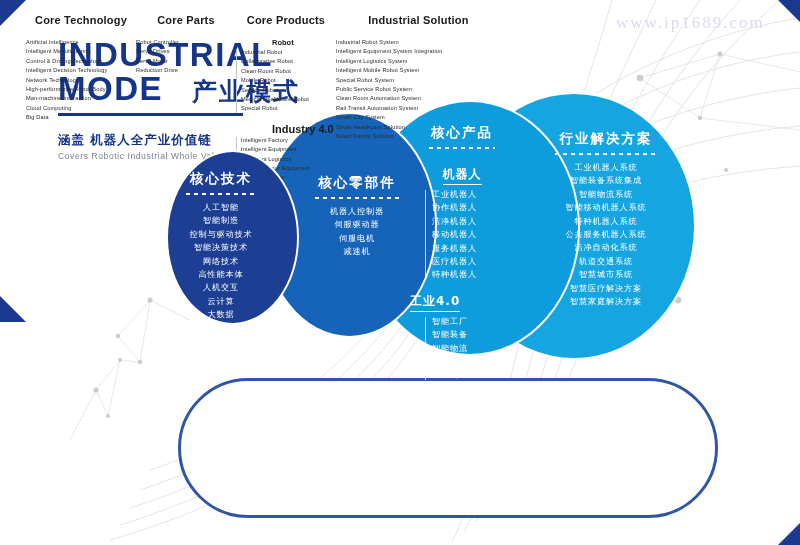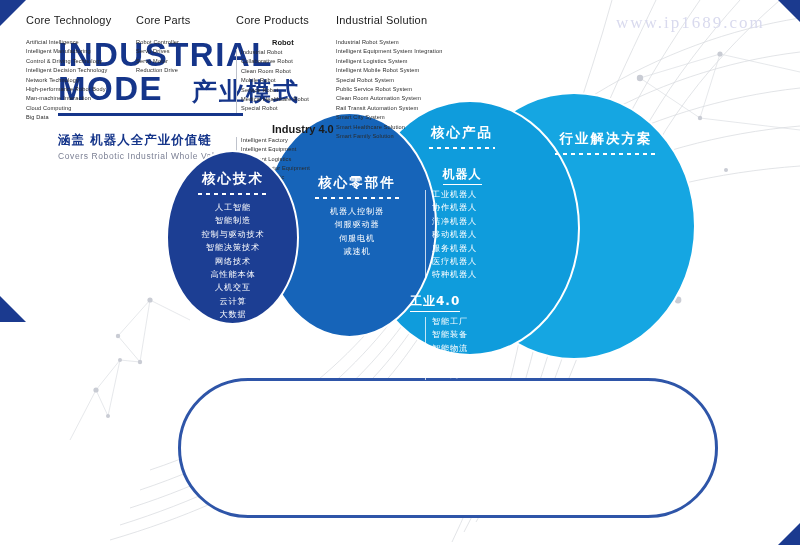--- a/index.html
+++ b/index.html
@@ -102,22 +102,22 @@
     border: 3px solid #2e55a8; border-radius: 70px; background: #ffffff; z-index: 5;
   }
   .pill-inner { position: absolute; left: 26px; top: 14px; right: 26px; bottom: 10px;
      display: flex; z-index: 6; }
   .en-col { position: relative; }
   .en-col-1 { width: 110px; }
   .en-col-2 { width: 100px; }
   .en-col-3 { width: 100px; }
   .en-col-4 { width: 165px; }
   .en-head {
-    font-size: 11px; font-weight: normal; color: #1a1a1a; letter-spacing: 0.2px;
-    margin-bottom: 12px; white-space: nowrap; font-family: "Liberation Sans", sans-serif;
+    font-size: 11px; font-weight: bold; color: #1a1a1a; letter-spacing: 0.2px;
+    margin-bottom: 12px; white-space: nowrap; font-family: "Liberation Sans", sans-serif; text-align: center;
   }
   .en-sub {
     font-size: 7.5px; font-weight: bold; color: #1a1a1a; margin-top: 6px; margin-bottom: 1px;
     white-space: nowrap; font-family: "Liberation Sans", sans-serif; padding-left: 36px;
   }
   .en-sub.sp { font-size: 11px; font-weight: bold; margin-top: 9px; }
   .en-list { list-style: none; }
   .en-list li {
     font-size: 5.6px; color: #2a2a2a; line-height: 9.4px; letter-spacing: 0.15px;
     white-space: nowrap; font-family: "Liberation Sans", sans-serif;
@@ -193,21 +193,21 @@
     <div class="title-rule"></div>
     <div class="sub-cn">涵盖 机器人全产业价值链</div>
     <div class="sub-en">Covers Robotic Industrial Whole Value Chain</div>
   </div>
 
   <div class="ell ell-4 ell-ring"></div>
   <div class="ell ell-3 ell-ring"></div>
   <div class="ell ell-2 ell-ring"></div>
   <div class="ell ell-1 ell-ring"></div>
 
-  <div class="ell-content" style="left:168px; top:168px; width:130px;">
+  <div class="ell-content" style="left:156px; top:168px; width:130px;">
     <div class="grp-title">核心技术</div>
     <div class="dash-rule" style="width:70px;"></div>
     <ul class="item-list">
       <li>人工智能</li>
       <li>智能制造</li>
       <li>控制与驱动技术</li>
       <li>智能决策技术</li>
       <li>网络技术</li>
       <li>高性能本体</li>
       <li>人机交互</li>
@@ -252,20 +252,33 @@
       <li>智能装备</li>
       <li>智能物流</li>
       <li>半导体装备</li>
       <li>智能交通</li>
     </ul>
   </div>
 
   <div class="ell-content" style="left:528px; top:128px; width:156px;">
     <div class="grp-title">行业解决方案</div>
     <div class="dash-rule" style="width:102px;"></div>
+    <ul class="item-list">
+      <li>工业机器人系统</li>
+      <li>智能装备系统集成</li>
+      <li>智能物流系统</li>
+      <li>智能移动机器人系统</li>
+      <li>特种机器人系统</li>
+      <li>公共服务机器人系统</li>
+      <li>洁净自动化系统</li>
+      <li>轨道交通系统</li>
+      <li>智慧城市系统</li>
+      <li>智慧医疗解决方案</li>
+      <li>智慧家庭解决方案</li>
+    </ul>
   </div>
 
   <div class="pill"></div>
   <div class="pill-inner">
 
     <div class="en-col en-col-1">
       <div class="en-head">Core Technology</div>
       <ul class="en-list">
         <li>Artificial Intelligence</li>
         <li>Intelligent Manufacturing</li>

